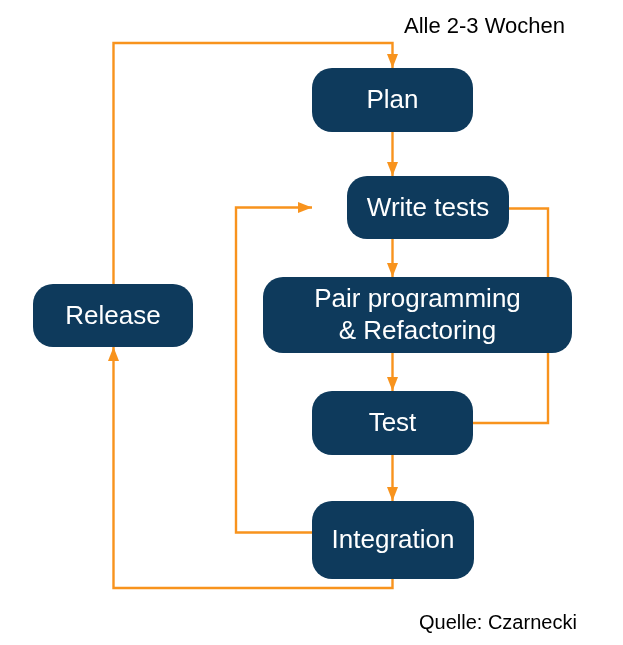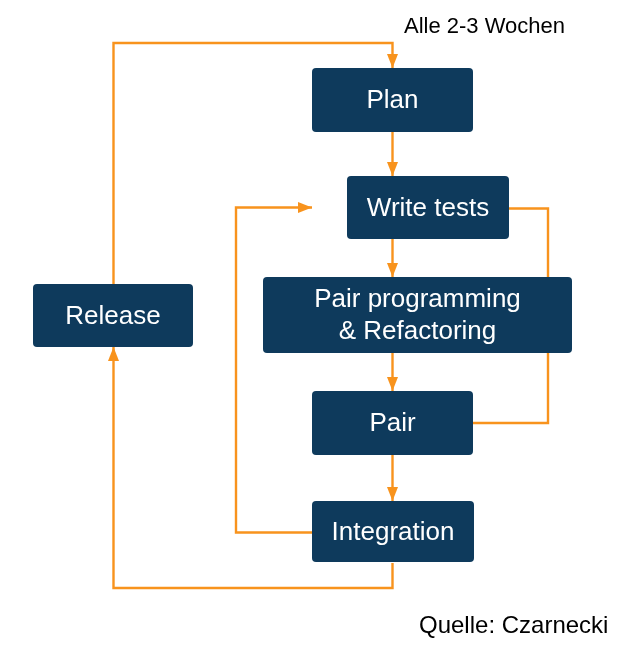--- a/index.html
+++ b/index.html
@@ -27,46 +27,46 @@
     stroke: var(--arrow, #F8931D);
     stroke-width: 2.4px;
   }
   .arrowhead-shape {
     fill: var(--arrow, #F8931D);
   }
   .node {
     position: absolute;
     background: var(--node-fill, #0E3A5C);
     color: var(--node-text, #ffffff);
-    border-radius: 4px;
+    border-radius: 20px;
     display: flex;
     align-items: center;
     justify-content: center;
     font-size: 26px;
   }
   .node .lbl {
     white-space: pre-line;
     text-align: center;
     line-height: 1.22;
   }
   .node-plan        { left: 312px; top:  68px; width: 161px; height: 64px; }
   .node-write-tests { left: 312px; top: 176px; width: 162px; height: 63px; margin-left: 35px; }
   .node-pair        { left: 263px; top: 277px; width: 309px; height: 76px; }
   .node-test        { left: 312px; top: 391px; width: 161px; height: 64px; }
-  .node-integration { left: 312px; top: 501px; width: 162px; height: 61px; }
+  .node-integration { left: 312px; top: 501px; width: 162px; height: 78px; }
   .node-release     { left:  33px; top: 284px; width: 160px; height: 63px; align-items: center; }
   .annotation {
     position: absolute;
     color: var(--label-text, #000000);
     font-size: 22px;
     white-space: nowrap;
   }
   .annotation-cycle  { left: 404px; top:  13px; }
   .annotation-daily  { left: 488px; top: 521px; }
-  .annotation-source { left: 419px; top: 611px; font-size: 24px; }
+  .annotation-source { left: 419px; top: 611px; font-size: 20px; }
 </style>
 </head>
 <body>
 
 <div class="canvas">
 
   <svg class="edges" viewBox="0 0 623 645" xmlns="http://www.w3.org/2000/svg">
     <defs>
       <marker id="ah" markerUnits="userSpaceOnUse" markerWidth="15" markerHeight="12" refX="14" refY="5.5" orient="auto">
         <path class="arrowhead-shape" d="M0,0 L14,5.5 L0,11 Z"></path>
@@ -86,21 +86,21 @@
     <span class="lbl">Plan</span>
   </div>
   <div class="node node-write-tests">
     <span class="lbl">Write tests</span>
   </div>
   <div class="node node-pair">
     <span class="lbl">Pair programming
 &amp; Refactoring</span>
   </div>
   <div class="node node-test">
-    <span class="lbl">Pair</span>
+    <span class="lbl">Test</span>
   </div>
   <div class="node node-integration">
     <span class="lbl">Integration</span>
   </div>
   <div class="node node-release">
     <span class="lbl">Release</span>
   </div>
 
   <div class="annotation annotation-cycle">Alle 2-3 Wochen</div>
   <div class="annotation annotation-source">Quelle: Czarnecki</div>

